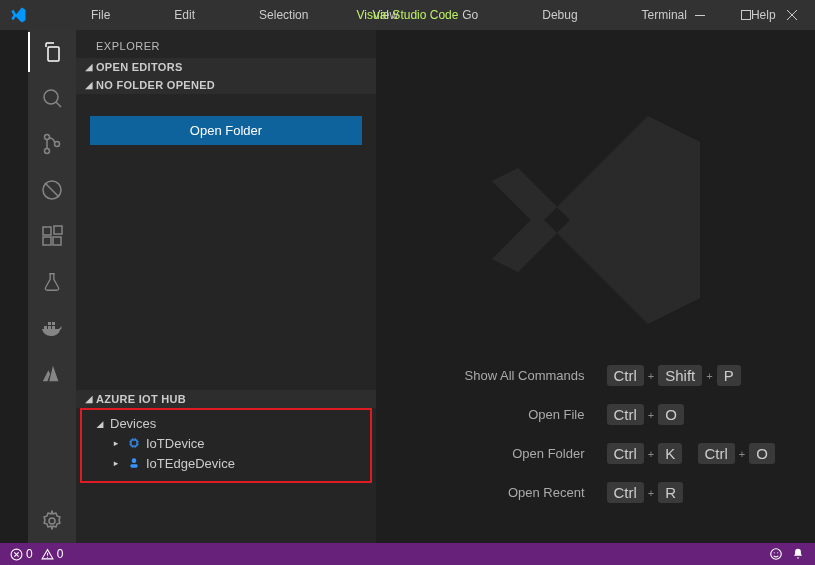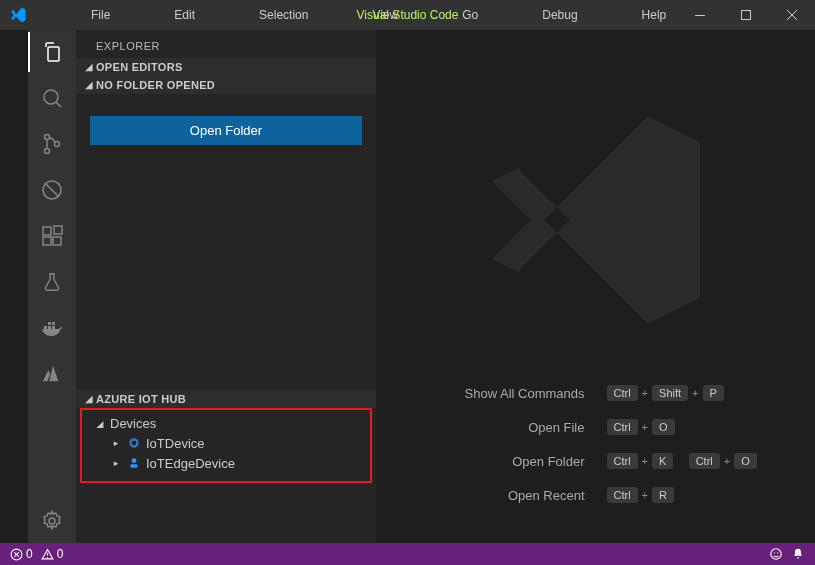--- a/index.html
+++ b/index.html
@@ -42,21 +42,21 @@
   .red-box { border: 2px solid #e01b24; margin: 0 4px; padding-bottom: 4px; }
 
   
   .editor { flex: 1; background: #1e1e1e; position: relative; display: flex; flex-direction: column; }
   .watermark { flex: 1; position: relative; }
   .watermark svg.bg { position: absolute; top: 60px; left: 50%; transform: translateX(-50%); opacity: 0.05; }
   .shortcuts { position: absolute; bottom: 40px; left: 0; right: 0; display: flex; flex-direction: column; gap: 18px; font-size: 13px; }
   .shortcut-row { display: flex; align-items: center; justify-content: center; gap: 22px; }
   .shortcut-row .label { width: 200px; text-align: right; color: #aaaaaa; }
   .shortcut-row .keys { width: 200px; text-align: left; display: flex; align-items: center; gap: 4px; }
-  .key { background: #3a3a3a; border-radius: 3px; padding: 2px 7px; font-size: 11px; color: #cccccc; }
+  .key { background: #3a3a3a; border-radius: 3px; padding: 2px 7px; font-size: 15px; color: #cccccc; }
   .plus { color: #888; font-size: 11px; }
 
   
   .statusbar { height: 22px; background: #68217a; color: #ffffff; display: flex; align-items: center; justify-content: space-between; padding: 0 10px; font-size: 12px; position: absolute; bottom: 0; left: 0; right: 0; }
   .statusbar .left, .statusbar .right { display: flex; align-items: center; gap: 8px; }
   .status-item { display: flex; align-items: center; gap: 3px; }
 </style>
 </head>
 <body>
 
@@ -66,20 +66,21 @@
         <path fill="#0098ff" d="M17 2l5 3v14l-5 3-9-9 9-11zM3 7l3-2 4 7-4 7-3-2 3-5-3-5z"></path>
       </svg>
   </div>
   <div class="menu">
     <span>File</span>
     <span>Edit</span>
     <span>Selection</span>
     <span>View</span>
     <span>Go</span>
     <span>Debug</span>
+    <span>Terminal</span>
     <span>Help</span>
   </div>
   <div class="title">Visual Studio Code</div>
   <div class="win-controls">
     <div class="wc">
         <svg width="10" height="1">
           <rect width="10" height="1" fill="#ccc"></rect>
         </svg>
       </div>
     <div class="wc">

